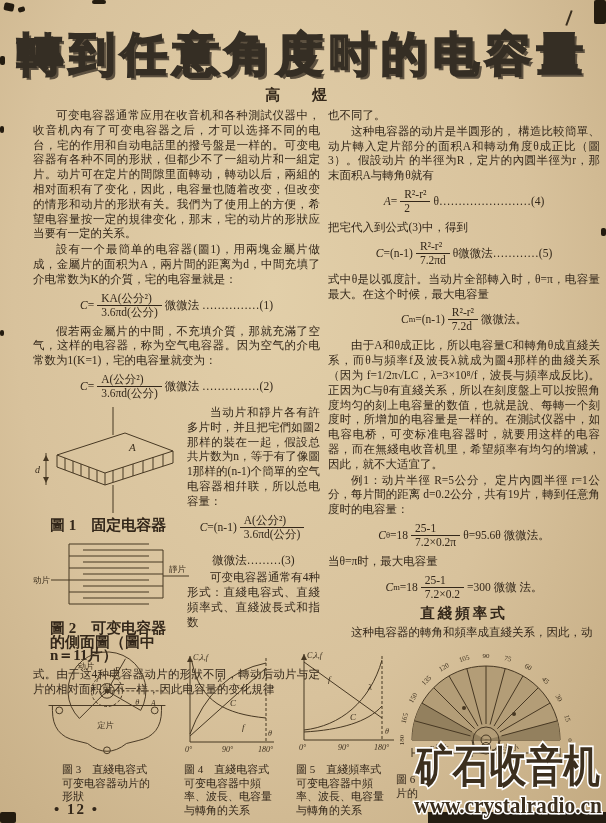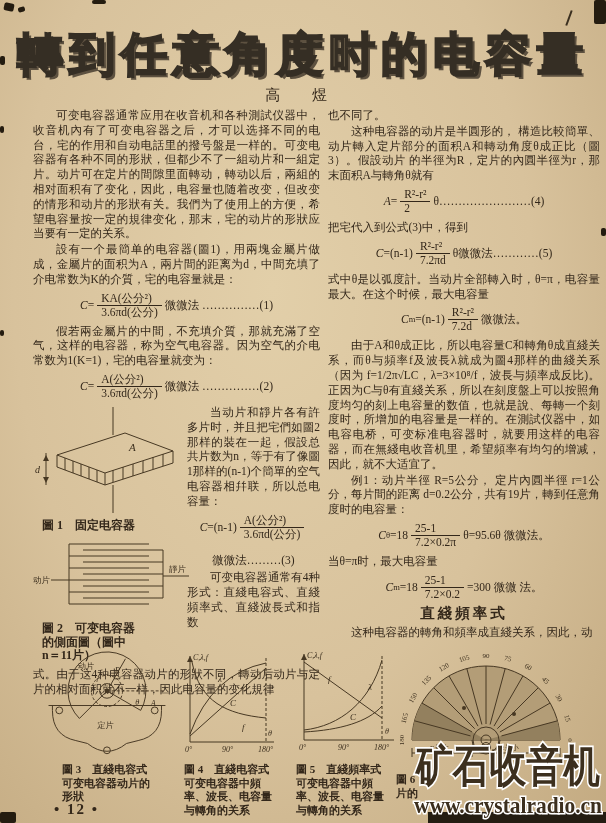--- a/index.html
+++ b/index.html
@@ -17,45 +17,45 @@
   .title{
     position:absolute; top:24px; left:0; width:100%;
     text-align:center; font-weight:bold; font-size:46px; letter-spacing:6px;
     color:#c9b48c; -webkit-text-stroke:2.2px #352e24;
     text-shadow:3px 3px 0 #5d5140;
     font-family:"DejaVu Serif","Liberation Serif",serif;
     white-space:nowrap;
   }
   .author{
     position:absolute; top:86px; left:0; width:100%;
-    text-align:center; font-weight:normal; font-size:15px; letter-spacing:14px;
+    text-align:center; font-weight:bold; font-size:15px; letter-spacing:14px;
   }
   
   .col{position:absolute; top:108px; font-size:11.5px; line-height:14.8px; text-align:justify;}
   .col-left{left:33px; width:287px;}
   .col-right{left:328px; width:272px;}
   .col p{margin:0 0 1px 0;}
   .ind{text-indent:2em;}
   .heading{font-weight:bold; font-size:14.5px; text-align:center; letter-spacing:3px; margin:5px 0 4px 0;}
   
   .formula-row{display:flex; justify-content:center; align-items:center; margin:5px 0; font-size:11.5px;}
   .fbase{font-style:italic;}
   .fsub{font-size:8.5px;}
   .frac{display:inline-block; vertical-align:middle; margin:0 3px; line-height:13px;}
   .frac .num{display:block; border-bottom:1px solid #33271a; padding:0 4px;}
   .frac .den{display:block; padding:0 4px;}
   .unitline{text-align:center; margin:12px 0 3px 0;}
   
   .figrow{display:flex; margin-top:4px;}
   .figcol{width:150px; flex:0 0 150px;}
   .textcol{flex:1; padding-left:4px;}
-  .caption{font-weight:bold; font-size:12px; line-height:13.5px; margin:2px 0 4px 9px;}
+  .caption{font-weight:bold; font-size:15px; line-height:13.5px; margin:2px 0 4px 17px;}
   
   .figabs{position:absolute;}
-  .bcap{position:absolute; font-weight:bold; font-size:11px; line-height:13.5px;}
+  .bcap{position:absolute; font-weight:normal; font-size:11px; line-height:13.5px;}
   .pagenum{position:absolute; left:54px; top:801px; font-size:15px; font-weight:bold; letter-spacing:2px;}
   svg{display:block;}
   svg text{font-family:"Liberation Serif","DejaVu Serif",serif; fill:#3c2f1e;}
   .sketch{stroke:#473823; fill:none; stroke-width:1;}
   .dash{stroke:#473823; fill:none; stroke-width:1; stroke-dasharray:3,2;}
   
   .darkstrip{position:absolute; left:428px; top:812px; width:178px; height:11px; background:#241d12; z-index:4;}
   .watermark{position:absolute; right:0; bottom:2px; z-index:5; pointer-events:none;}
 </style>
 </head>

